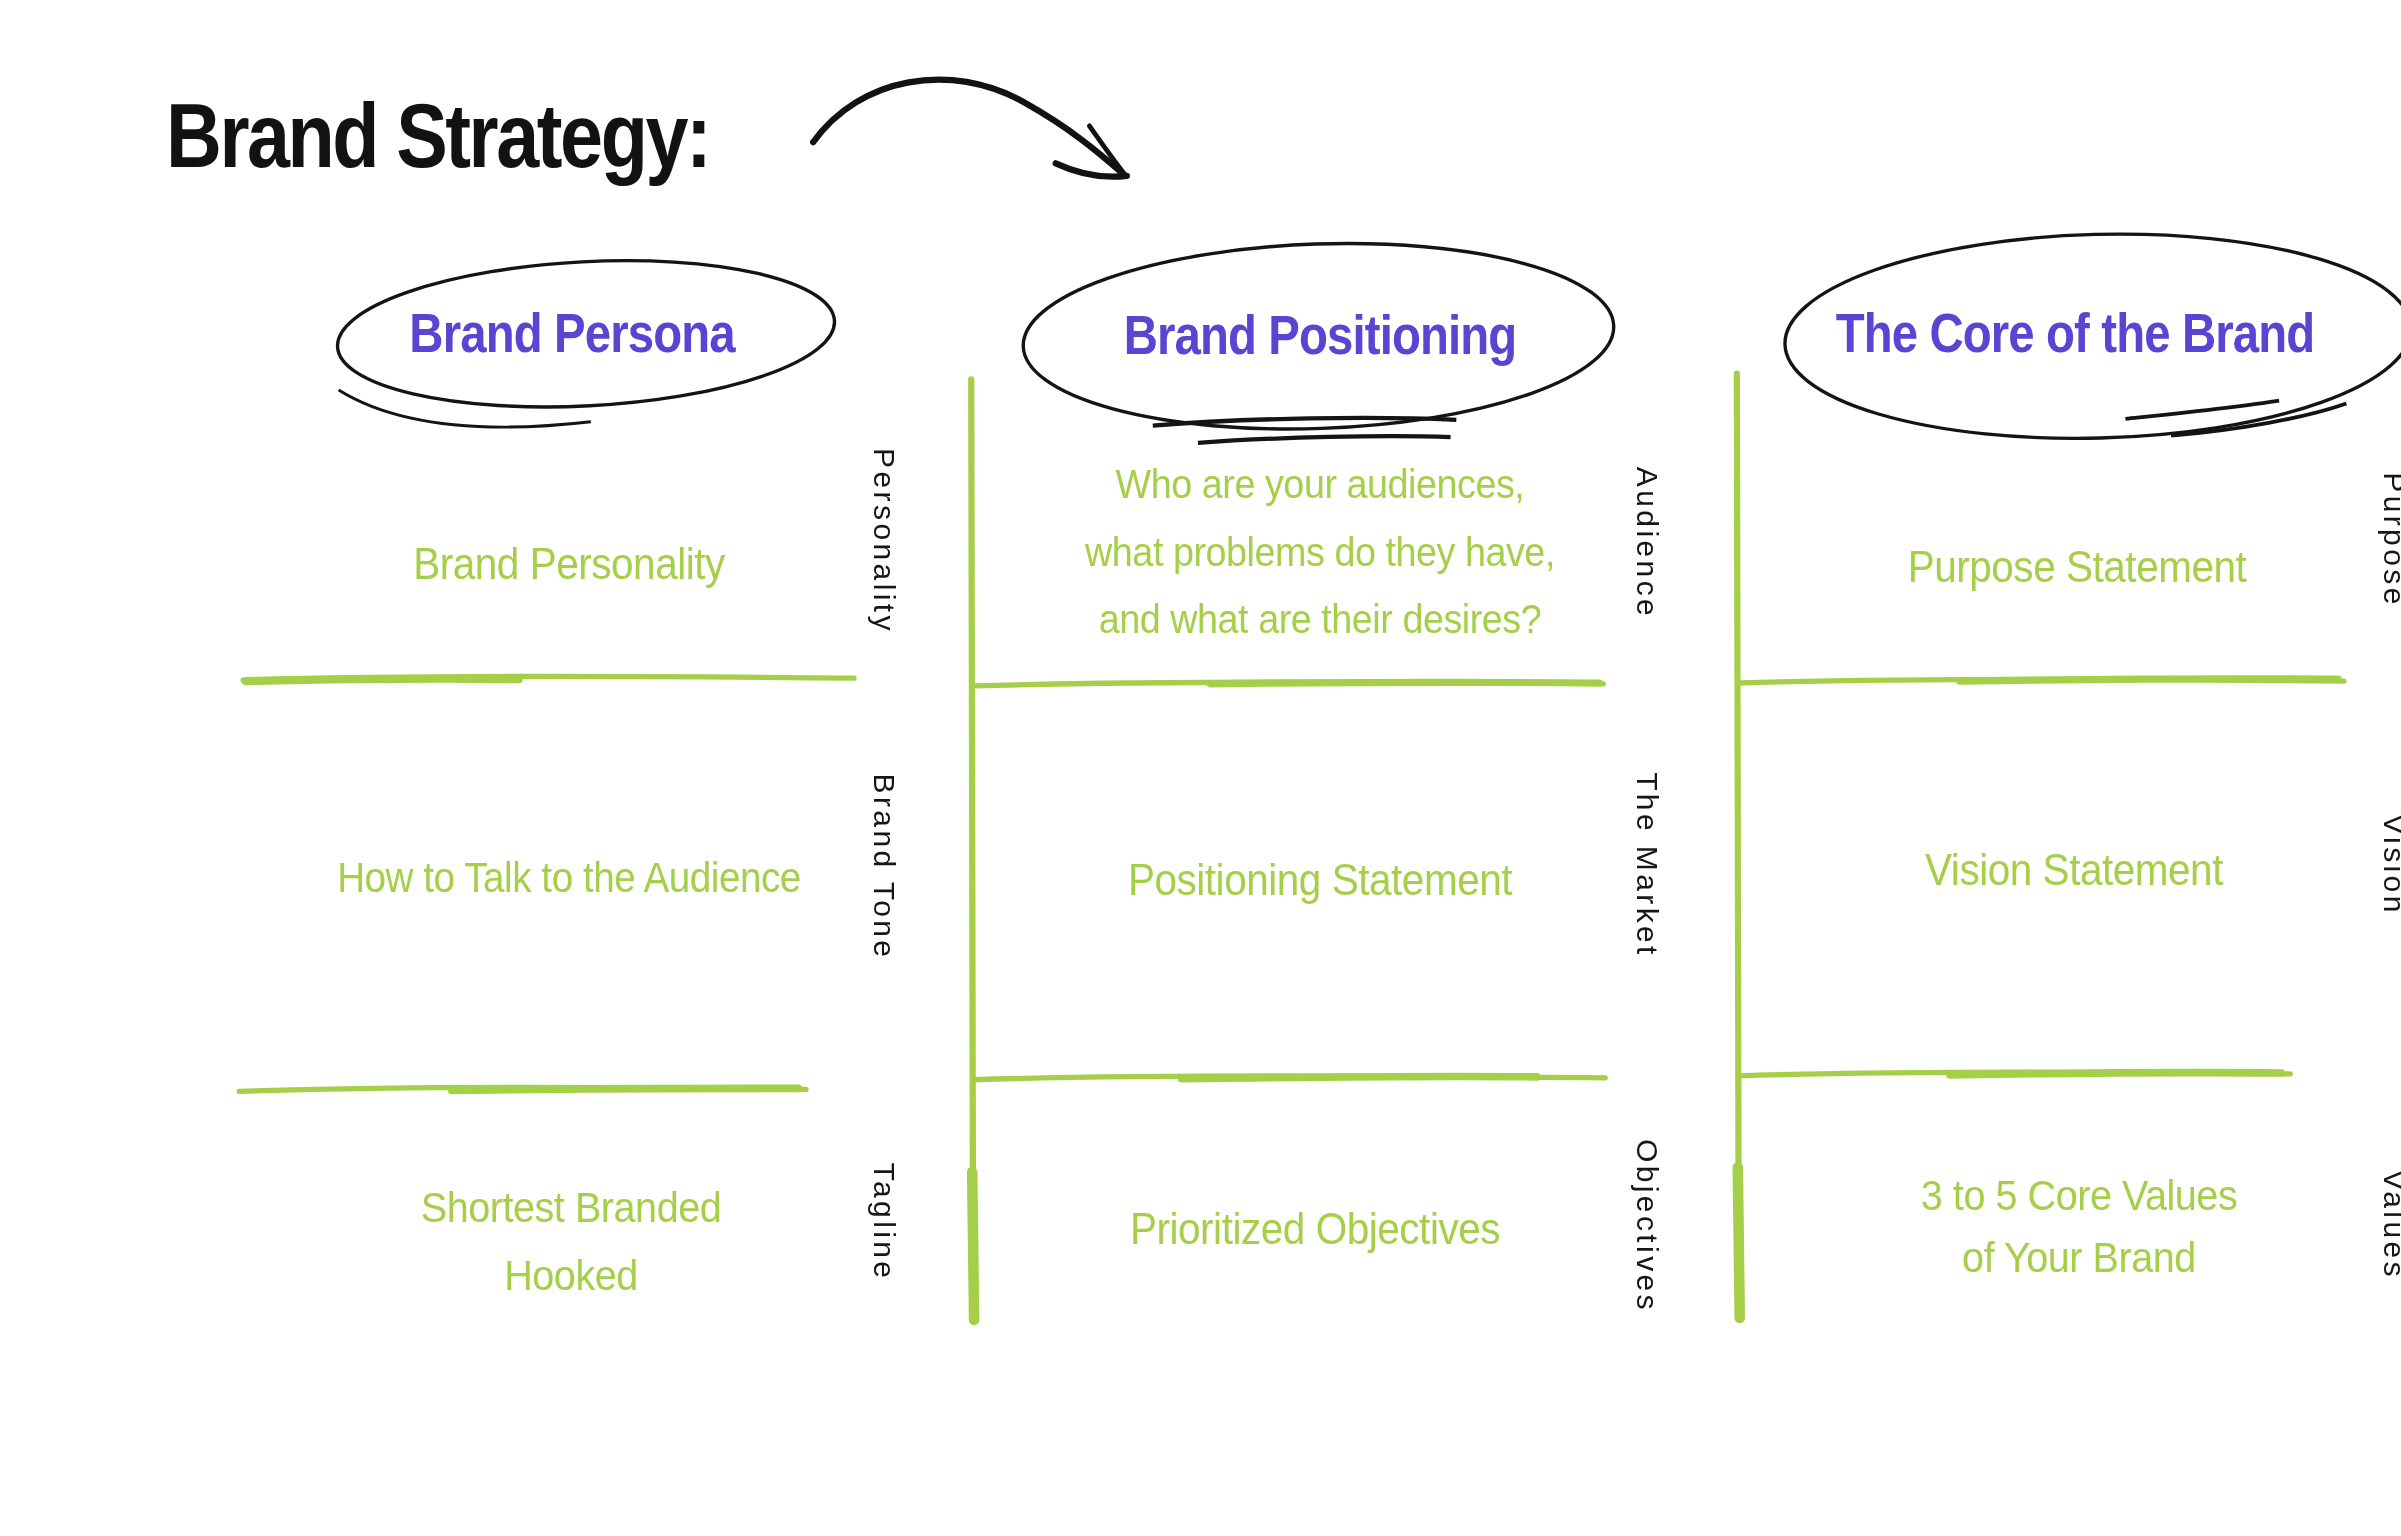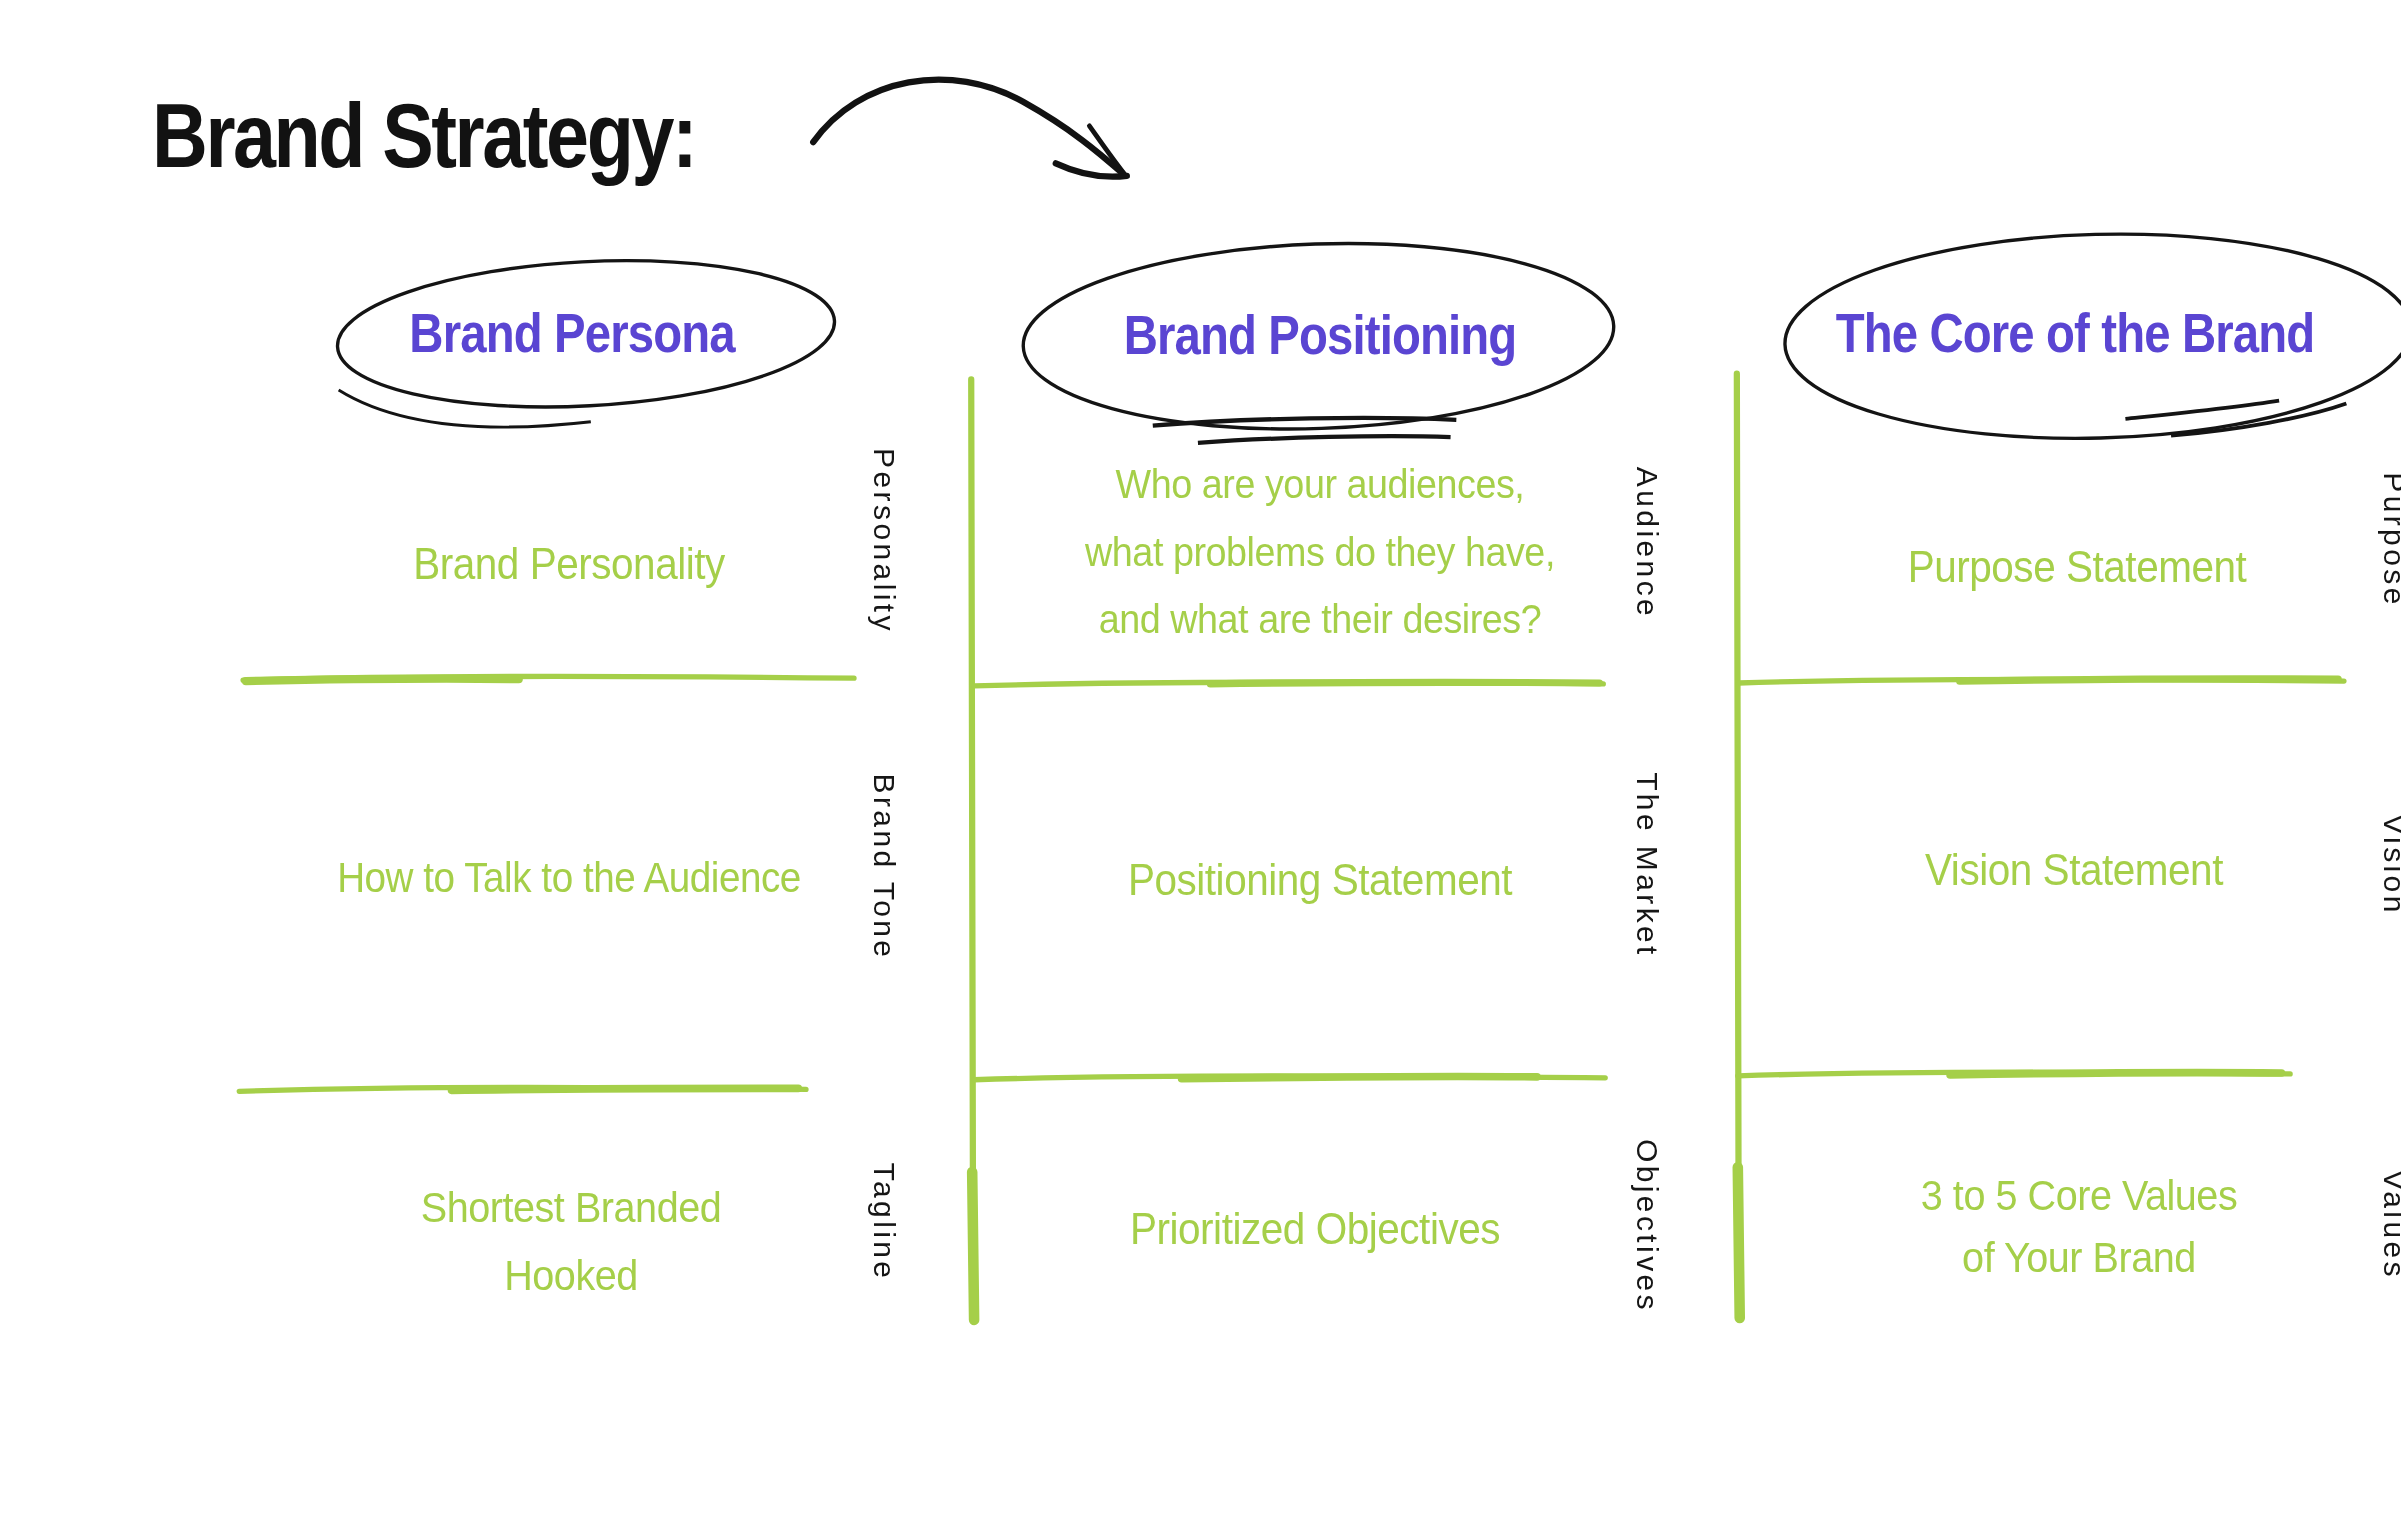--- a/index.html
+++ b/index.html
@@ -104,21 +104,21 @@
       <path d="M2028,2248 C2400,2236 2900,2240 3342,2244" stroke-width="11"></path>
       <path d="M2460,2246 C2750,2242 3000,2240 3200,2242" stroke-width="16"></path>
 
       <path d="M3620,1422 C4000,1410 4500,1414 4880,1418" stroke-width="11"></path>
       <path d="M4080,1418 C4350,1414 4600,1412 4868,1414" stroke-width="15"></path>
       <path d="M3618,2240 C4000,2228 4400,2232 4768,2236" stroke-width="11"></path>
       <path d="M4060,2238 C4300,2234 4550,2232 4750,2234" stroke-width="16"></path>
     </g>
   </svg>
 
-  <div class="abs" style="left:152px;top:84px;">
+  <div class="abs" style="left:166px;top:84px;">
     <div class="page-title">Brand Strategy:</div>
   </div>
 
   <div class="col-header" style="left:572px;top:333px;">Brand Persona</div>
   <div class="col-header" style="left:1320px;top:335px;">Brand Positioning</div>
   <div class="col-header" style="left:2075px;top:333px;">The Core of the Brand</div>
 
   <div class="cell-text" style="left:569px;top:563px;">Brand Personality</div>
   <div class="cell-text" style="left:569px;top:878px;font-size:42px;">How to Talk to the Audience</div>
   <div class="cell-text" style="left:571px;top:1242px;font-size:43px;line-height:1.58;">Shortest Branded

